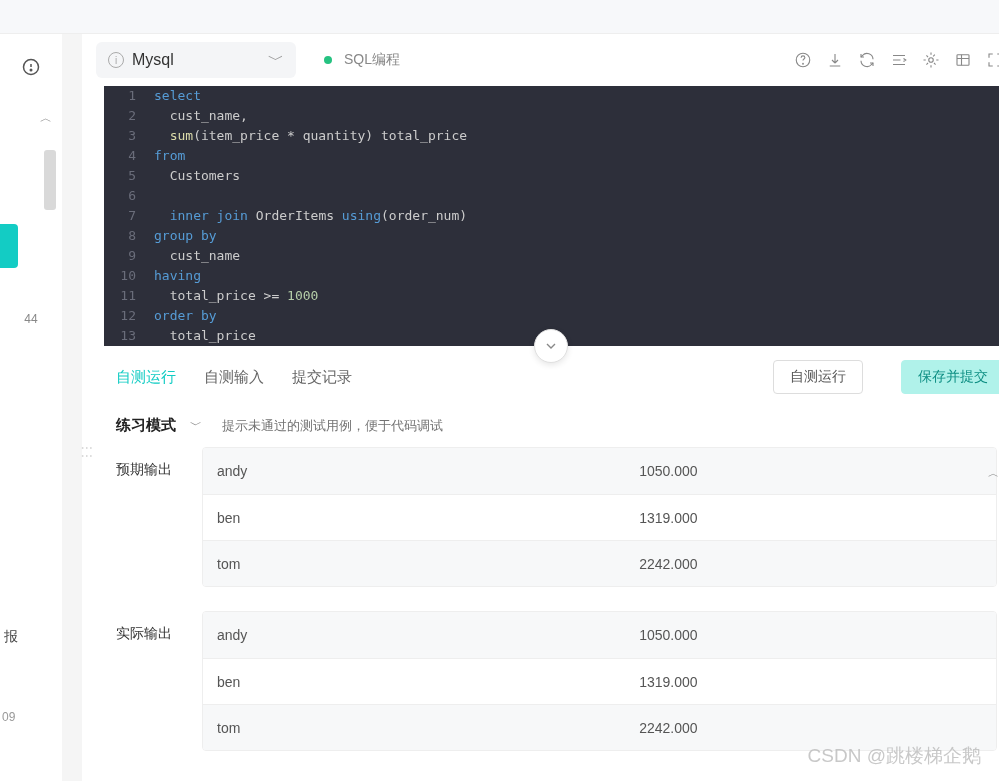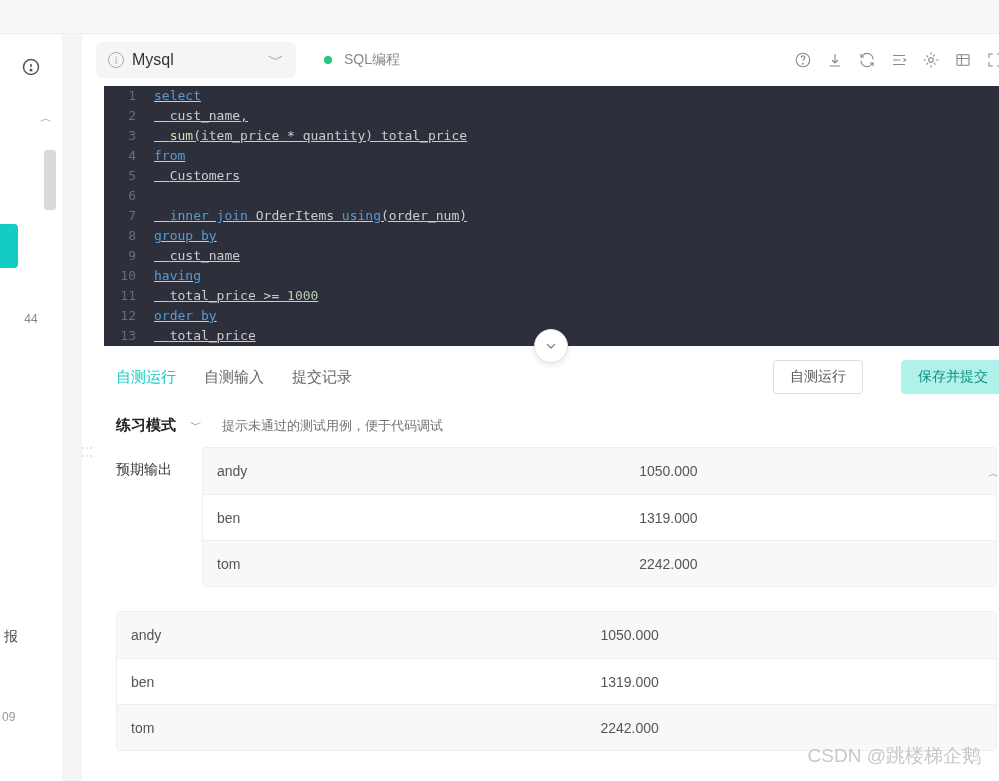--- a/index.html
+++ b/index.html
@@ -21,21 +21,21 @@
 .db-select .info-ic { width: 16px; height: 16px; border: 1.5px solid #aaa; border-radius: 50%; display: flex; align-items: center; justify-content: center; font-size: 10px; color: #aaa; }
 .db-select .chev { margin-left: auto; color: #999; }
 .status-dot { width: 8px; height: 8px; border-radius: 50%; background: #26c281; margin-left: 16px; }
 .status-text { color: #888; font-size: 14px; }
 .tool-spacer { flex: 1; }
 .tool-icon { width: 20px; height: 20px; color: #888; display: flex; align-items: center; justify-content: center; cursor: pointer; }
 .tool-icon svg { width: 18px; height: 18px; stroke: #888; stroke-width: 1.5; fill: none; }
 .editor { background: #2d2f3a; color: #ccc; font-family: "Consolas", "Monaco", monospace; font-size: 13px; line-height: 20px; height: 260px; overflow: hidden; position: relative; margin-left: 22px; }
 .code-line { display: flex; }
 .gutter { width: 44px; text-align: right; padding-right: 12px; color: #6a6d7a; user-select: none; }
-.code { white-space: pre; padding-left: 6px; text-decoration: underline; }
+.code { white-space: pre; padding-left: 6px; }
 .kw { color: #569cd6; }
 .fn { color: #dcdcaa; }
 .id { color: #ccc; }
 .num { color: #b5cea8; }
 .guide { color: #555; }
 .collapse-handle { position: absolute; left: 50%; transform: translateX(-50%); bottom: -17px; width: 34px; height: 34px; background: #fff; border: 1px solid #e0e0e0; border-radius: 50%; display: flex; align-items: center; justify-content: center; color: #888; cursor: pointer; z-index: 5; box-shadow: 0 2px 6px rgba(0,0,0,0.1); }
 .editor-wrap { position: relative; }
 .tabs-row { display: flex; align-items: center; padding: 14px 14px 14px 34px; gap: 28px; }
 .tab { font-size: 15px; color: #666; cursor: pointer; }
 .tab.active { color: #13ccc4; font-weight: 500; }
@@ -228,20 +228,21 @@
             <div class="rc1">ben</div>
             <div class="rc2">1319.000</div>
           </div>
           <div class="result-row">
             <div class="rc1">tom</div>
             <div class="rc2">2242.000</div>
           </div>
         </div>
     </div>
     <div class="result-block">
+      <div class="result-label">实际输出</div>
       <div class="result-table" id="actual-table">
           <div class="result-row">
             <div class="rc1">andy</div>
             <div class="rc2">1050.000</div>
           </div>
           <div class="result-row">
             <div class="rc1">ben</div>
             <div class="rc2">1319.000</div>
           </div>
           <div class="result-row">

